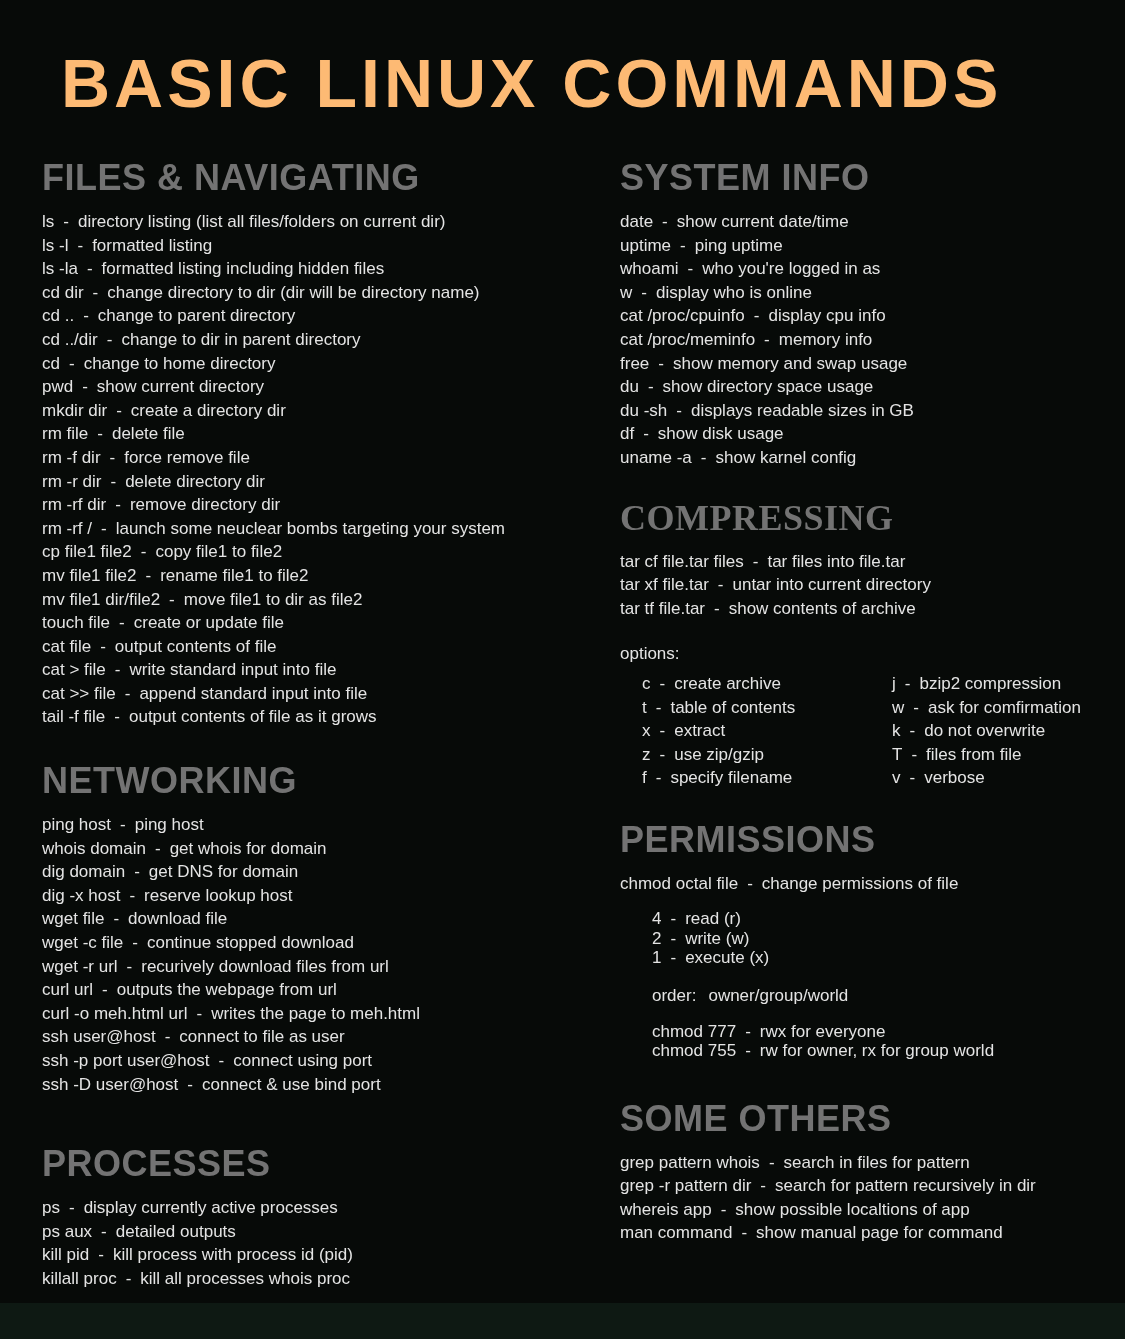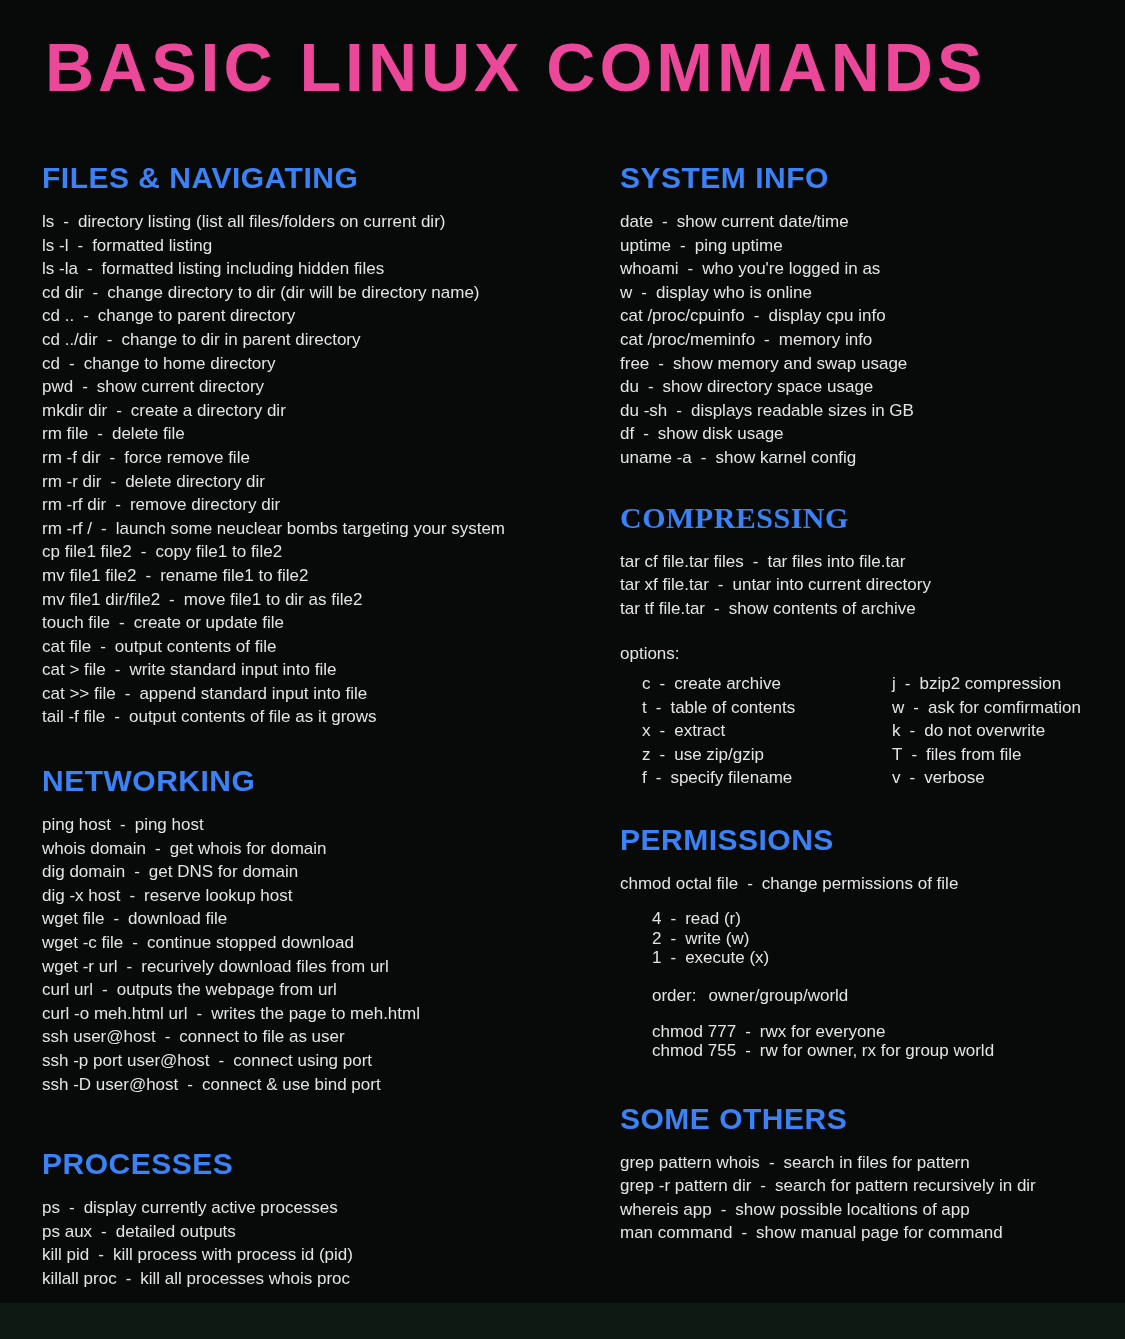--- a/index.html
+++ b/index.html
@@ -6,35 +6,35 @@
   html, body { margin: 0; padding: 0; }
   body {
     width: 1125px; height: 1339px;
     background: #070a08;
     overflow: hidden;
     position: relative;
     font-family: "Liberation Sans", "DejaVu Sans", sans-serif;
   }
   h1.poster-title {
     position: absolute; left: 45px; top: 28px;
-    margin: 0;
+    margin: 16px;
     font-size: 68px; font-weight: 800;
     letter-spacing: 4px;
-    color: #ec4899;
+    color: #fdba74;
     white-space: nowrap;
   }
   .col { position: absolute; top: 160px; }
   #col-left  { left: 42px;  width: 570px; }
   #col-right { left: 620px; width: 502px; }
   h2.section-heading {
     margin: 0 0 14px 0;
-    font-size: 30px; font-weight: 700;
+    font-size: 36px; font-weight: 700;
     line-height: 36px;
     letter-spacing: 0.5px;
-    color: #3b82f6;
+    color: #737373;
     white-space: nowrap;
   }
   #col-left  h2:nth-of-type(2) { margin-top: 34px; }
   #col-left  h2:nth-of-type(3) { margin-top: 50px; }
   #col-right h2:nth-of-type(2) { margin-top: 30px; font-family: Liberation Serif, serif; }
   #col-right h2:nth-of-type(3) { margin-top: 32px; }
   #col-right h2:nth-of-type(4) { margin-top: 40px; }
   .item {
     font-size: 17px;
     line-height: 23.6px;

